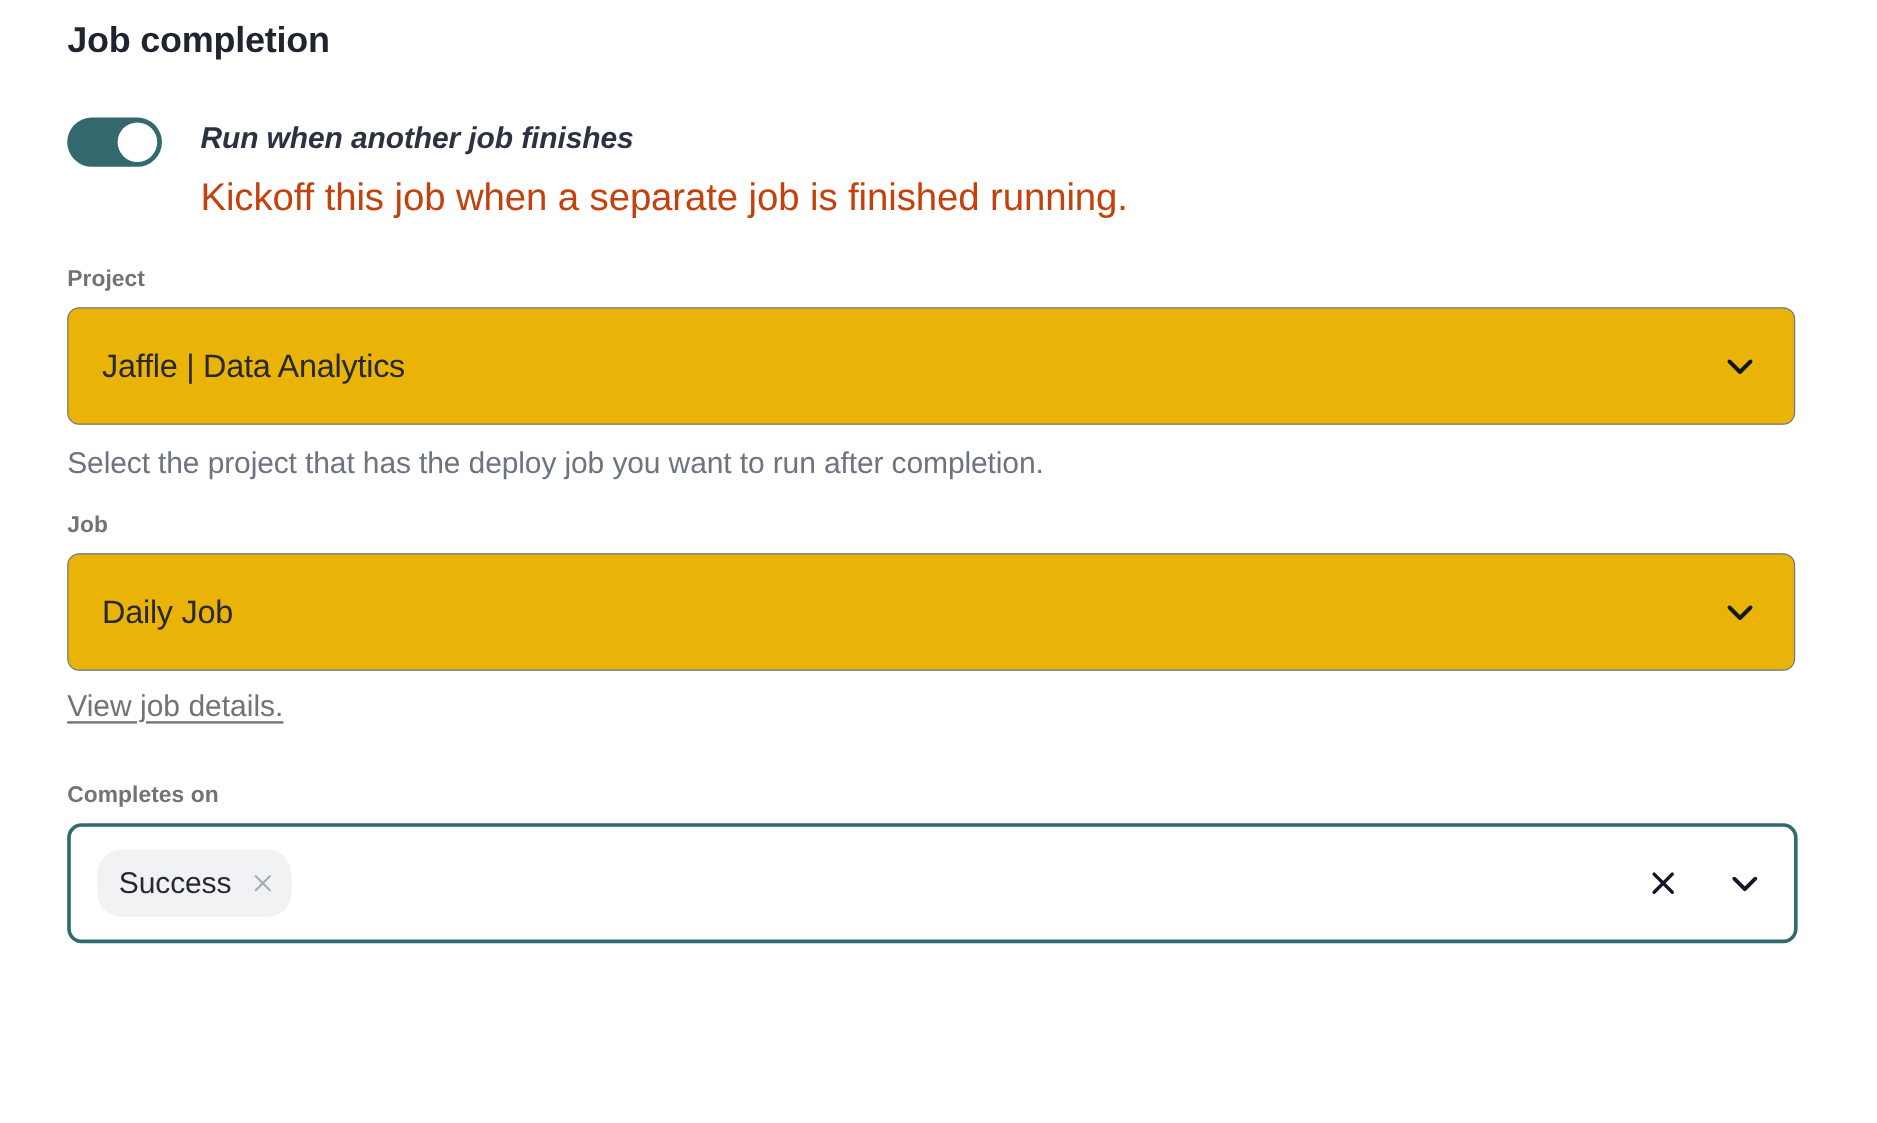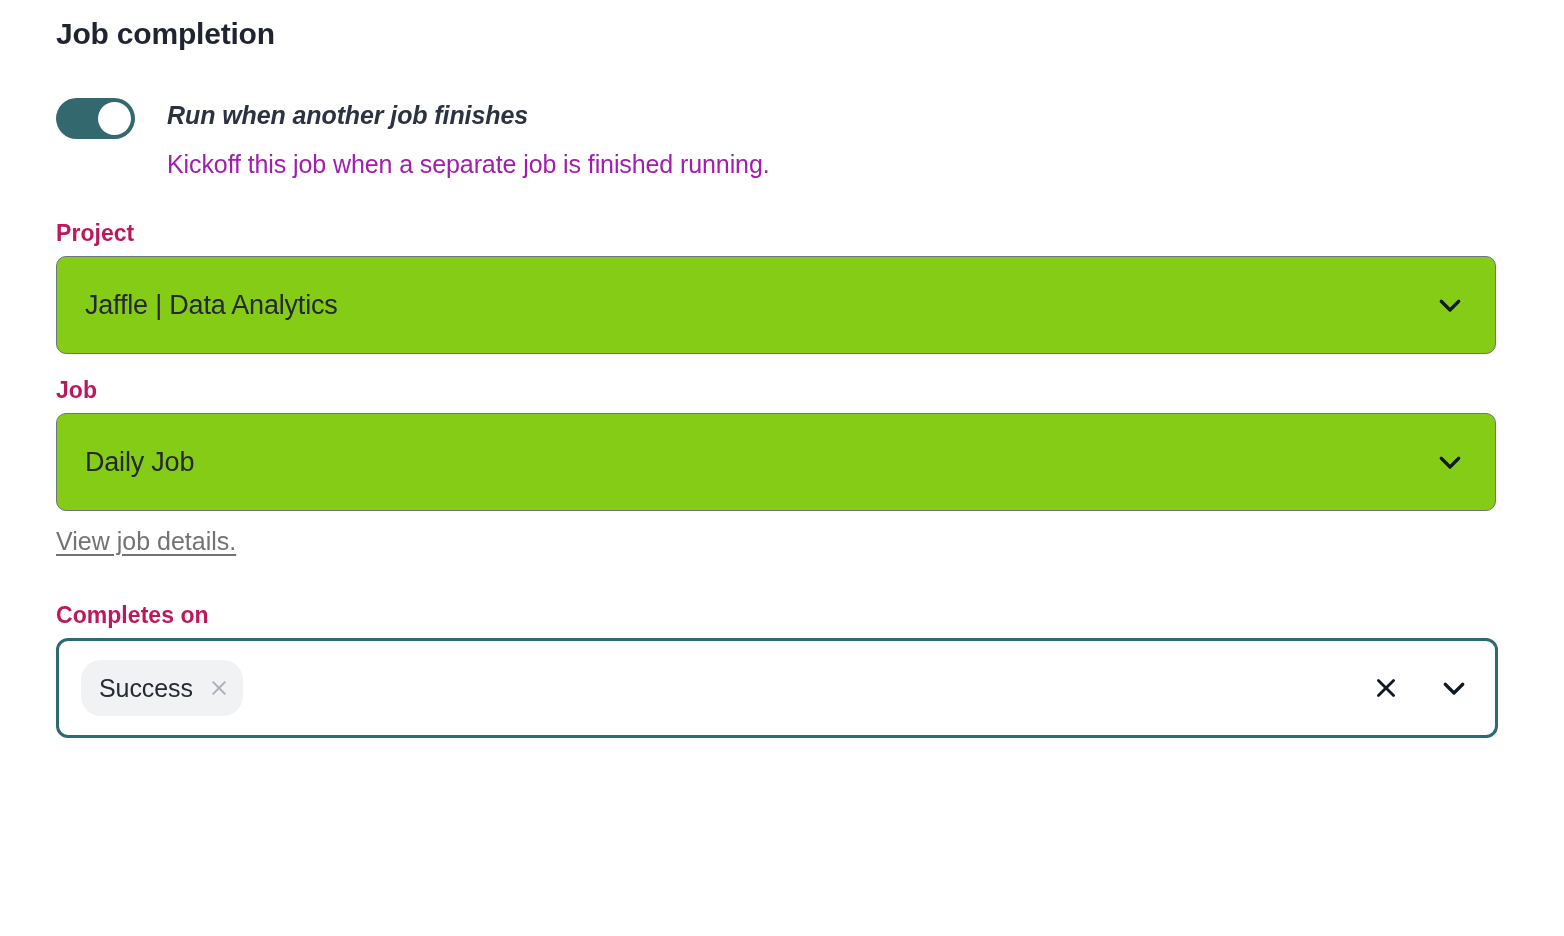--- a/index.html
+++ b/index.html
@@ -66,49 +66,49 @@
   .toggle-title {
     font-size: 25px;
     line-height: 32px;
     font-weight: 700;
     color: #2c3241;
     letter-spacing: -0.1px;
     font-style: italic;
   }
   .toggle-sub {
     margin-top: 18px;
-    font-size: 25px;
+    font-size: 32px;
     line-height: 30px;
     font-weight: 400;
-    color: #a21caf;
+    color: #c2410c;
     letter-spacing: -0.1px;
   }
 
   
   .field-group { margin-top: 42px; }
   .field-group.job-group { margin-top: 24px; }
   .field-group.completes-group { margin-top: 46px; }
 
   .field-label {
-    font-size: 23px;
+    font-size: 19px;
     line-height: 24px;
     font-weight: 700;
-    color: #be185d;
+    color: #737373;
     letter-spacing: 0.05px;
     margin-bottom: 11px;
   }
 
   .select-box {
     position: relative;
     box-sizing: border-box;
     height: 98px;
     width: 1440px;
     border: 1px solid #6e7381;
     border-radius: 10px;
-    background: #84cc16;
+    background: #eab308;
     display: flex;
     align-items: center;
     padding: 0 28px;
     cursor: pointer;
   }
   .select-value {
     font-size: 27px;
     line-height: 34px;
     font-weight: 400;
     color: #26282d;
@@ -229,20 +229,21 @@
 
     <div class="select-box">
       <span class="select-value">Jaffle | Data Analytics</span>
       <span class="chevron">
         <svg width="30" height="30" viewBox="0 0 24 24" fill="none" stroke="#101828" stroke-width="2.6" stroke-linecap="round" stroke-linejoin="round">
           <polyline points="5 9 12 16 19 9"></polyline>
         </svg>
       </span>
     </div>
 
+    <div class="helper-text">Select the project that has the deploy job you want to run after completion.</div>
   </div>
 
   <div class="field-group job-group">
     <div class="field-label">Job</div>
 
     <div class="select-box">
       <span class="select-value">Daily Job</span>
       <span class="chevron">
         <svg width="30" height="30" viewBox="0 0 24 24" fill="none" stroke="#101828" stroke-width="2.6" stroke-linecap="round" stroke-linejoin="round">
           <polyline points="5 9 12 16 19 9"></polyline>

